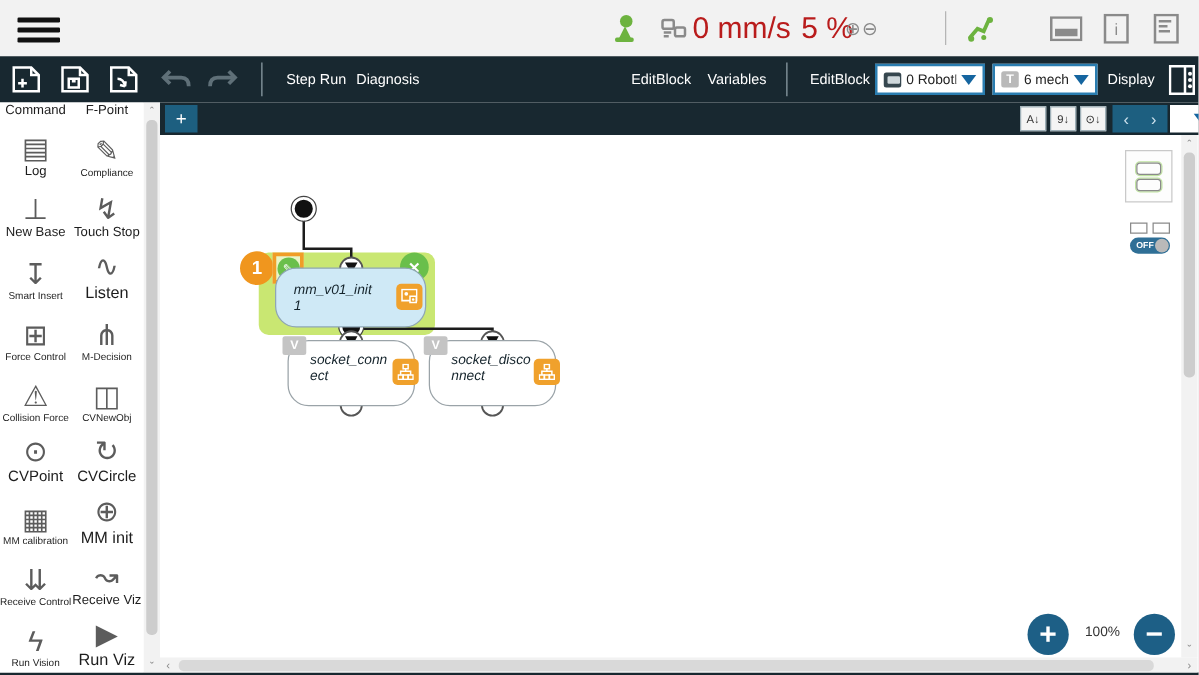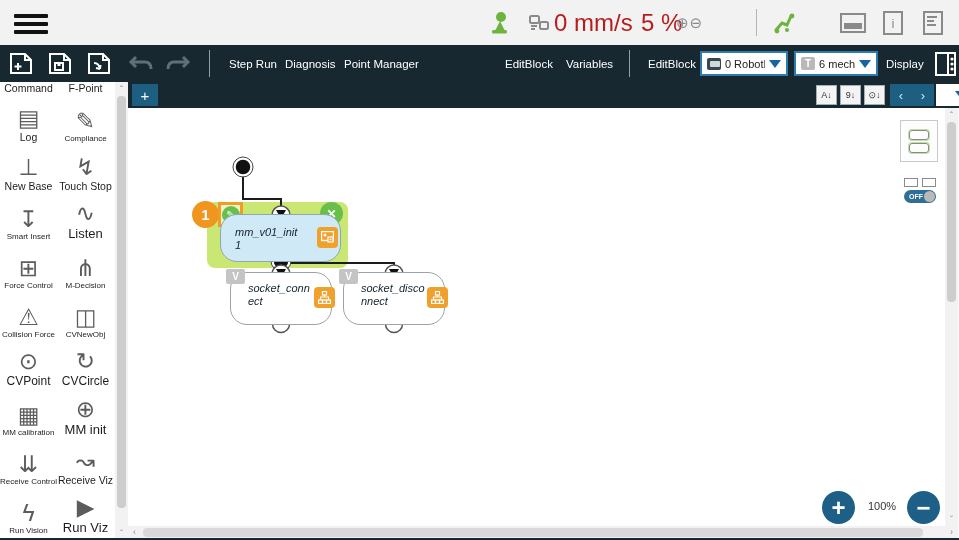--- a/index.html
+++ b/index.html
@@ -190,21 +190,20 @@
       <svg width="26" height="20" viewBox="0 0 26 20">
           <path d="M18 3 L23 8 L18 13" fill="none" stroke="#5f7078" stroke-width="3"></path>
           <path d="M23 8 H9 Q3 8 3 15" fill="none" stroke="#5f7078" stroke-width="3"></path>
         </svg>
     </div>
 
     <div class="vsep-dark" style="left:209px;"></div>
 
     <div class="menu-item" style="left:229px;">Step Run</div>
     <div class="menu-item" style="left:285px;">Diagnosis</div>
-    <div class="menu-item" style="left:344px;">Point Manager</div>
     <div class="menu-item" style="left:505px;">EditBlock</div>
     <div class="menu-item" style="left:566px;">Variables</div>
 
     <div class="vsep-dark" style="left:629px;"></div>
 
     <div class="menu-item" style="left:648px;">EditBlock</div>
 
     <div class="dd" style="left:700px; width:88px;">
       <span class="dd-ic"></span>
       <span class="dd-txt" style="width:46px;">0 RobotB</span>

